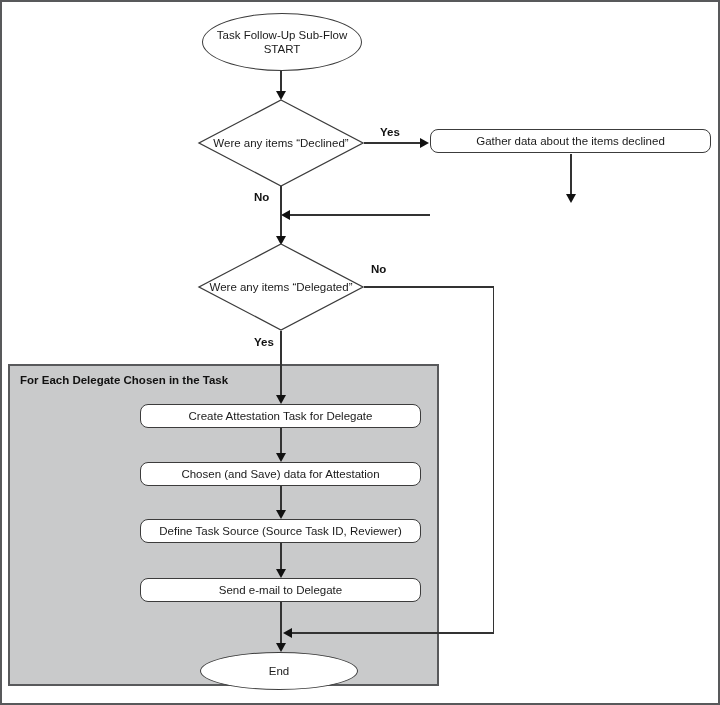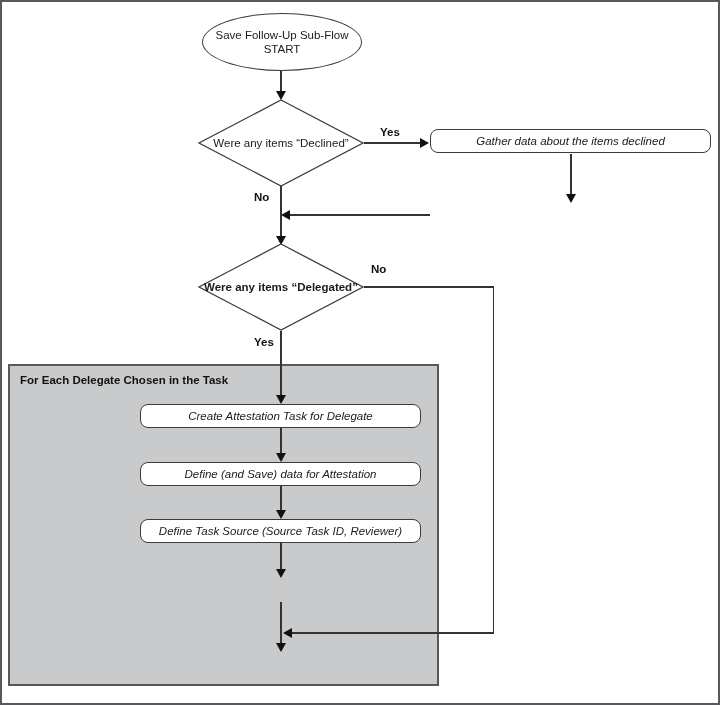--- a/index.html
+++ b/index.html
@@ -27,21 +27,20 @@
     font-size:11.5px;line-height:14px;
   }
   .pbox{
     position:absolute;
     width:279px;height:22px;
     background:#fff;
     border:1.4px solid #3c3c3c;
     border-radius:8px;
     display:flex;align-items:center;justify-content:center;
     font-size:11.5px;
-    font-style:italic;
   }
   .diamond-wrap{position:absolute;}
   .diamond-text{
     position:absolute;
     display:flex;align-items:center;justify-content:center;
     text-align:center;font-size:11.5px;
   }
   .vline{position:absolute;width:1.5px;background:#333;}
   .hline{position:absolute;height:1.5px;background:#333;}
   .arrow-down{
@@ -81,21 +80,21 @@
 </head>
 <body>
 
 <div id="canvas">
 
   <div class="loopbox">
     <div class="loop-title">For Each Delegate Chosen in the Task</div>
   </div>
 
   <div class="ellipse" style="left:202px;top:13px;width:158px;height:56px;">
-    <span>Save Follow-Up Sub-Flow</span>
+    <span>Task Follow-Up Sub-Flow</span>
     <span>START</span>
   </div>
 
   <div class="vline" style="left:280px;top:71px;height:22px;"></div>
   <div class="arrow-down" style="left:276px;top:91px;"></div>
 
   <div class="diamond-wrap" style="left:197px;top:98px;width:168px;height:90px;">
     <svg width="168" height="90">
       <polygon points="84,2 166,45 84,88 2,45" fill="#ffffff" stroke="#3c3c3c" stroke-width="1.3"></polygon>
     </svg>
@@ -118,53 +117,59 @@
   <div class="arrow-left" style="left:281px;top:210px;"></div>
   <div class="lbl" style="left:254px;top:191px;">No</div>
 
   <div class="vline" style="left:280px;top:186px;height:51px;"></div>
   <div class="arrow-down" style="left:276px;top:236px;"></div>
 
   <div class="diamond-wrap" style="left:197px;top:242px;width:168px;height:90px;">
     <svg width="168" height="90">
       <polygon points="84,2 166,45 84,88 2,45" fill="#ffffff" stroke="#3c3c3c" stroke-width="1.3"></polygon>
     </svg>
-    <div class="diamond-text" style="left:0;top:0;width:168px;height:90px;font-weight:bold;">Were any items “Delegated”</div>
+    <div class="diamond-text" style="left:0;top:0;width:168px;height:90px;">Were any items “Delegated”</div>
   </div>
 
   <div class="lbl" style="left:371px;top:263px;">No</div>
   <div class="hline" style="left:364px;top:286px;width:130px;"></div>
   <div class="vline" style="left:492.5px;top:286px;height:347px;"></div>
   <div class="hline" style="left:290px;top:632px;width:204px;"></div>
   <div class="arrow-left" style="left:283px;top:628px;"></div>
 
   <div class="lbl" style="left:254px;top:336px;">Yes</div>
   <div class="vline" style="left:280px;top:331px;height:65px;"></div>
   <div class="arrow-down" style="left:276px;top:395px;"></div>
 
   <div class="pbox" style="left:140px;top:404px;text-align:center;">
     <span>Create Attestation Task for Delegate</span>
   </div>
 
   <div class="vline" style="left:280px;top:428px;height:25px;"></div>
   <div class="arrow-down" style="left:276px;top:453px;"></div>
 
   <div class="pbox" style="left:140px;top:462px;">
-    <span>Define (and Save) data for Attestation</span>
+    <span>Chosen (and Save) data for Attestation</span>
   </div>
 
   <div class="vline" style="left:280px;top:486px;height:24px;"></div>
   <div class="arrow-down" style="left:276px;top:510px;"></div>
 
   <div class="pbox" style="left:140px;top:519px;">
     <span>Define Task Source (Source Task ID, Reviewer)</span>
   </div>
 
   <div class="vline" style="left:280px;top:543px;height:26px;"></div>
   <div class="arrow-down" style="left:276px;top:569px;"></div>
 
+  <div class="pbox" style="left:140px;top:578px;">
+    <span>Send e-mail to Delegate</span>
+  </div>
 
   <div class="vline" style="left:280px;top:602px;height:42px;"></div>
   <div class="arrow-down" style="left:276px;top:643px;"></div>
 
+  <div class="ellipse" style="left:200px;top:652px;width:156px;height:36px;">
+    <span>End</span>
+  </div>
 
   <div class="frame"></div>
 </div>
 
 </body></html>

